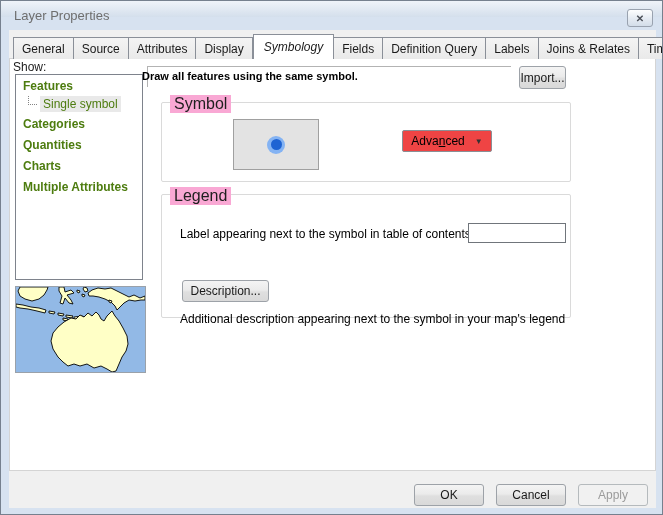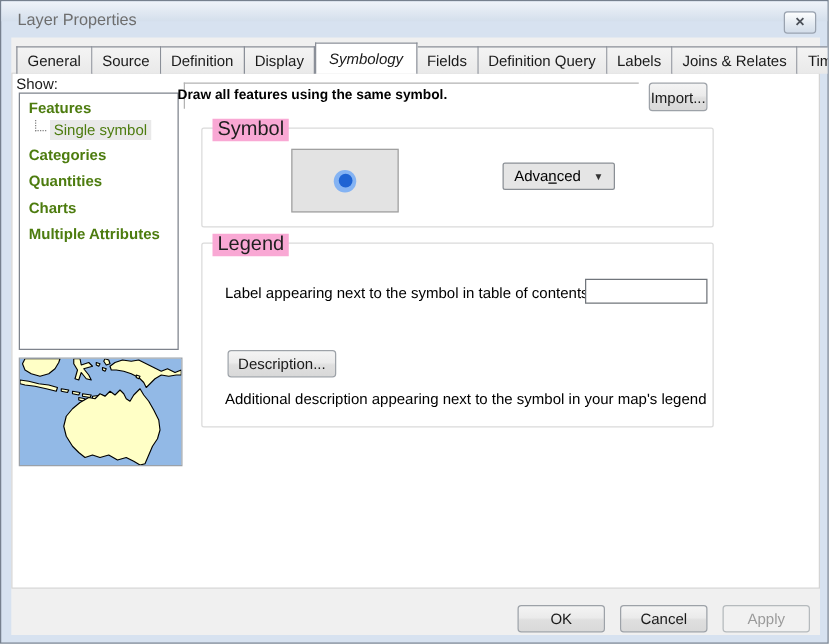--- a/index.html
+++ b/index.html
@@ -31,27 +31,27 @@
   .map{position:absolute;left:5px;top:227px;width:131px;height:87px;border:1px solid #9AA1A9;}
   .map svg{display:block;}
   .hdr-box{position:absolute;left:137px;top:7px;width:364px;height:21px;border-top:1px solid #B3B3B3;border-left:1px solid #B3B3B3;}
   .hdr-text{position:absolute;left:132px;top:11px;font-size:11px;font-weight:bold;color:#000;}
   .btn{border:1px solid #9DA2A8;border-radius:3px;background:linear-gradient(180deg,#F4F4F4 0%,#EBEBEB 45%,#DFDFDF 55%,#D9D9D9 100%);
     font-size:12px;color:#1A1A1A;display:flex;align-items:center;justify-content:center;white-space:nowrap;}
   .btn.disabled{color:#9B9B9B;background:#F1F1F1;border-color:#B5BABD;}
   .import-btn{position:absolute;left:509px;top:7px;width:47px;height:23px;}
   .groupbox{position:absolute;border:1px solid #DADADA;border-radius:2px;}
   .gb-symbol{left:151px;top:43px;width:410px;height:80px;}
-  .gb-legend{left:151px;top:135px;width:410px;height:148px;}
+  .gb-legend{left:151px;top:135px;width:410px;height:124px;}
   .gb-title{position:absolute;left:8px;top:-8px;background:#f9a8d4;padding:0 4px;font-size:16px;color:#1F1F1F;}
   .symbol-preview{position:absolute;left:71px;top:16px;width:86px;height:51px;background:#E3E3E3;border:1px solid #A0A0A0;
     display:flex;align-items:center;justify-content:center;}
   .dot-outer{width:18px;height:18px;border-radius:50%;display:flex;align-items:center;justify-content:center;}
   .dot-inner{width:11px;height:11px;border-radius:50%;}
-  .advanced-btn{position:absolute;left:240px;top:27px;width:90px;height:22px;background:#e5e5e5;
+  .advanced-btn{position:absolute;left:240px;top:27px;width:90px;height:22px;background:#ef4444;
     border:1px solid #8A8F95;border-radius:2px;display:flex;align-items:center;justify-content:center;font-size:12px;}
   .advanced-btn .arrow{font-size:8px;margin-left:10px;color:#333;}
   .accesskey{text-decoration:underline;}
   .lbl-caption{position:absolute;left:18px;top:32px;font-size:12px;color:#000;}
   .legend-input{position:absolute;left:306px;top:28px;width:98px;height:20px;border:1px solid #70757B;background:#fff;
     font-size:12px;padding:0 3px;outline:none;}
   .desc-btn{position:absolute;left:20px;top:85px;width:87px;height:22px;}
   .add-caption{position:absolute;left:18px;top:117px;font-size:12px;color:#000;}
   .footer-btn{position:absolute;width:70px;height:22px;}
   .ok-btn{left:405px;top:454px;}
@@ -68,21 +68,21 @@
     <div class="close-btn">
       <span>✕</span>
     </div>
   </div>
 
   <div class="client">
 
     <div class="tabbar">
         <div class="tab">General</div>
         <div class="tab">Source</div>
-        <div class="tab">Definition</div>
+        <div class="tab">Attributes</div>
         <div class="tab">Display</div>
         <div class="tab active">Symbology</div>
         <div class="tab">Fields</div>
         <div class="tab">Definition Query</div>
         <div class="tab">Labels</div>
         <div class="tab">Joins &amp; Relates</div>
         <div class="tab">Time</div>
       </div>
 
     <div class="page">

